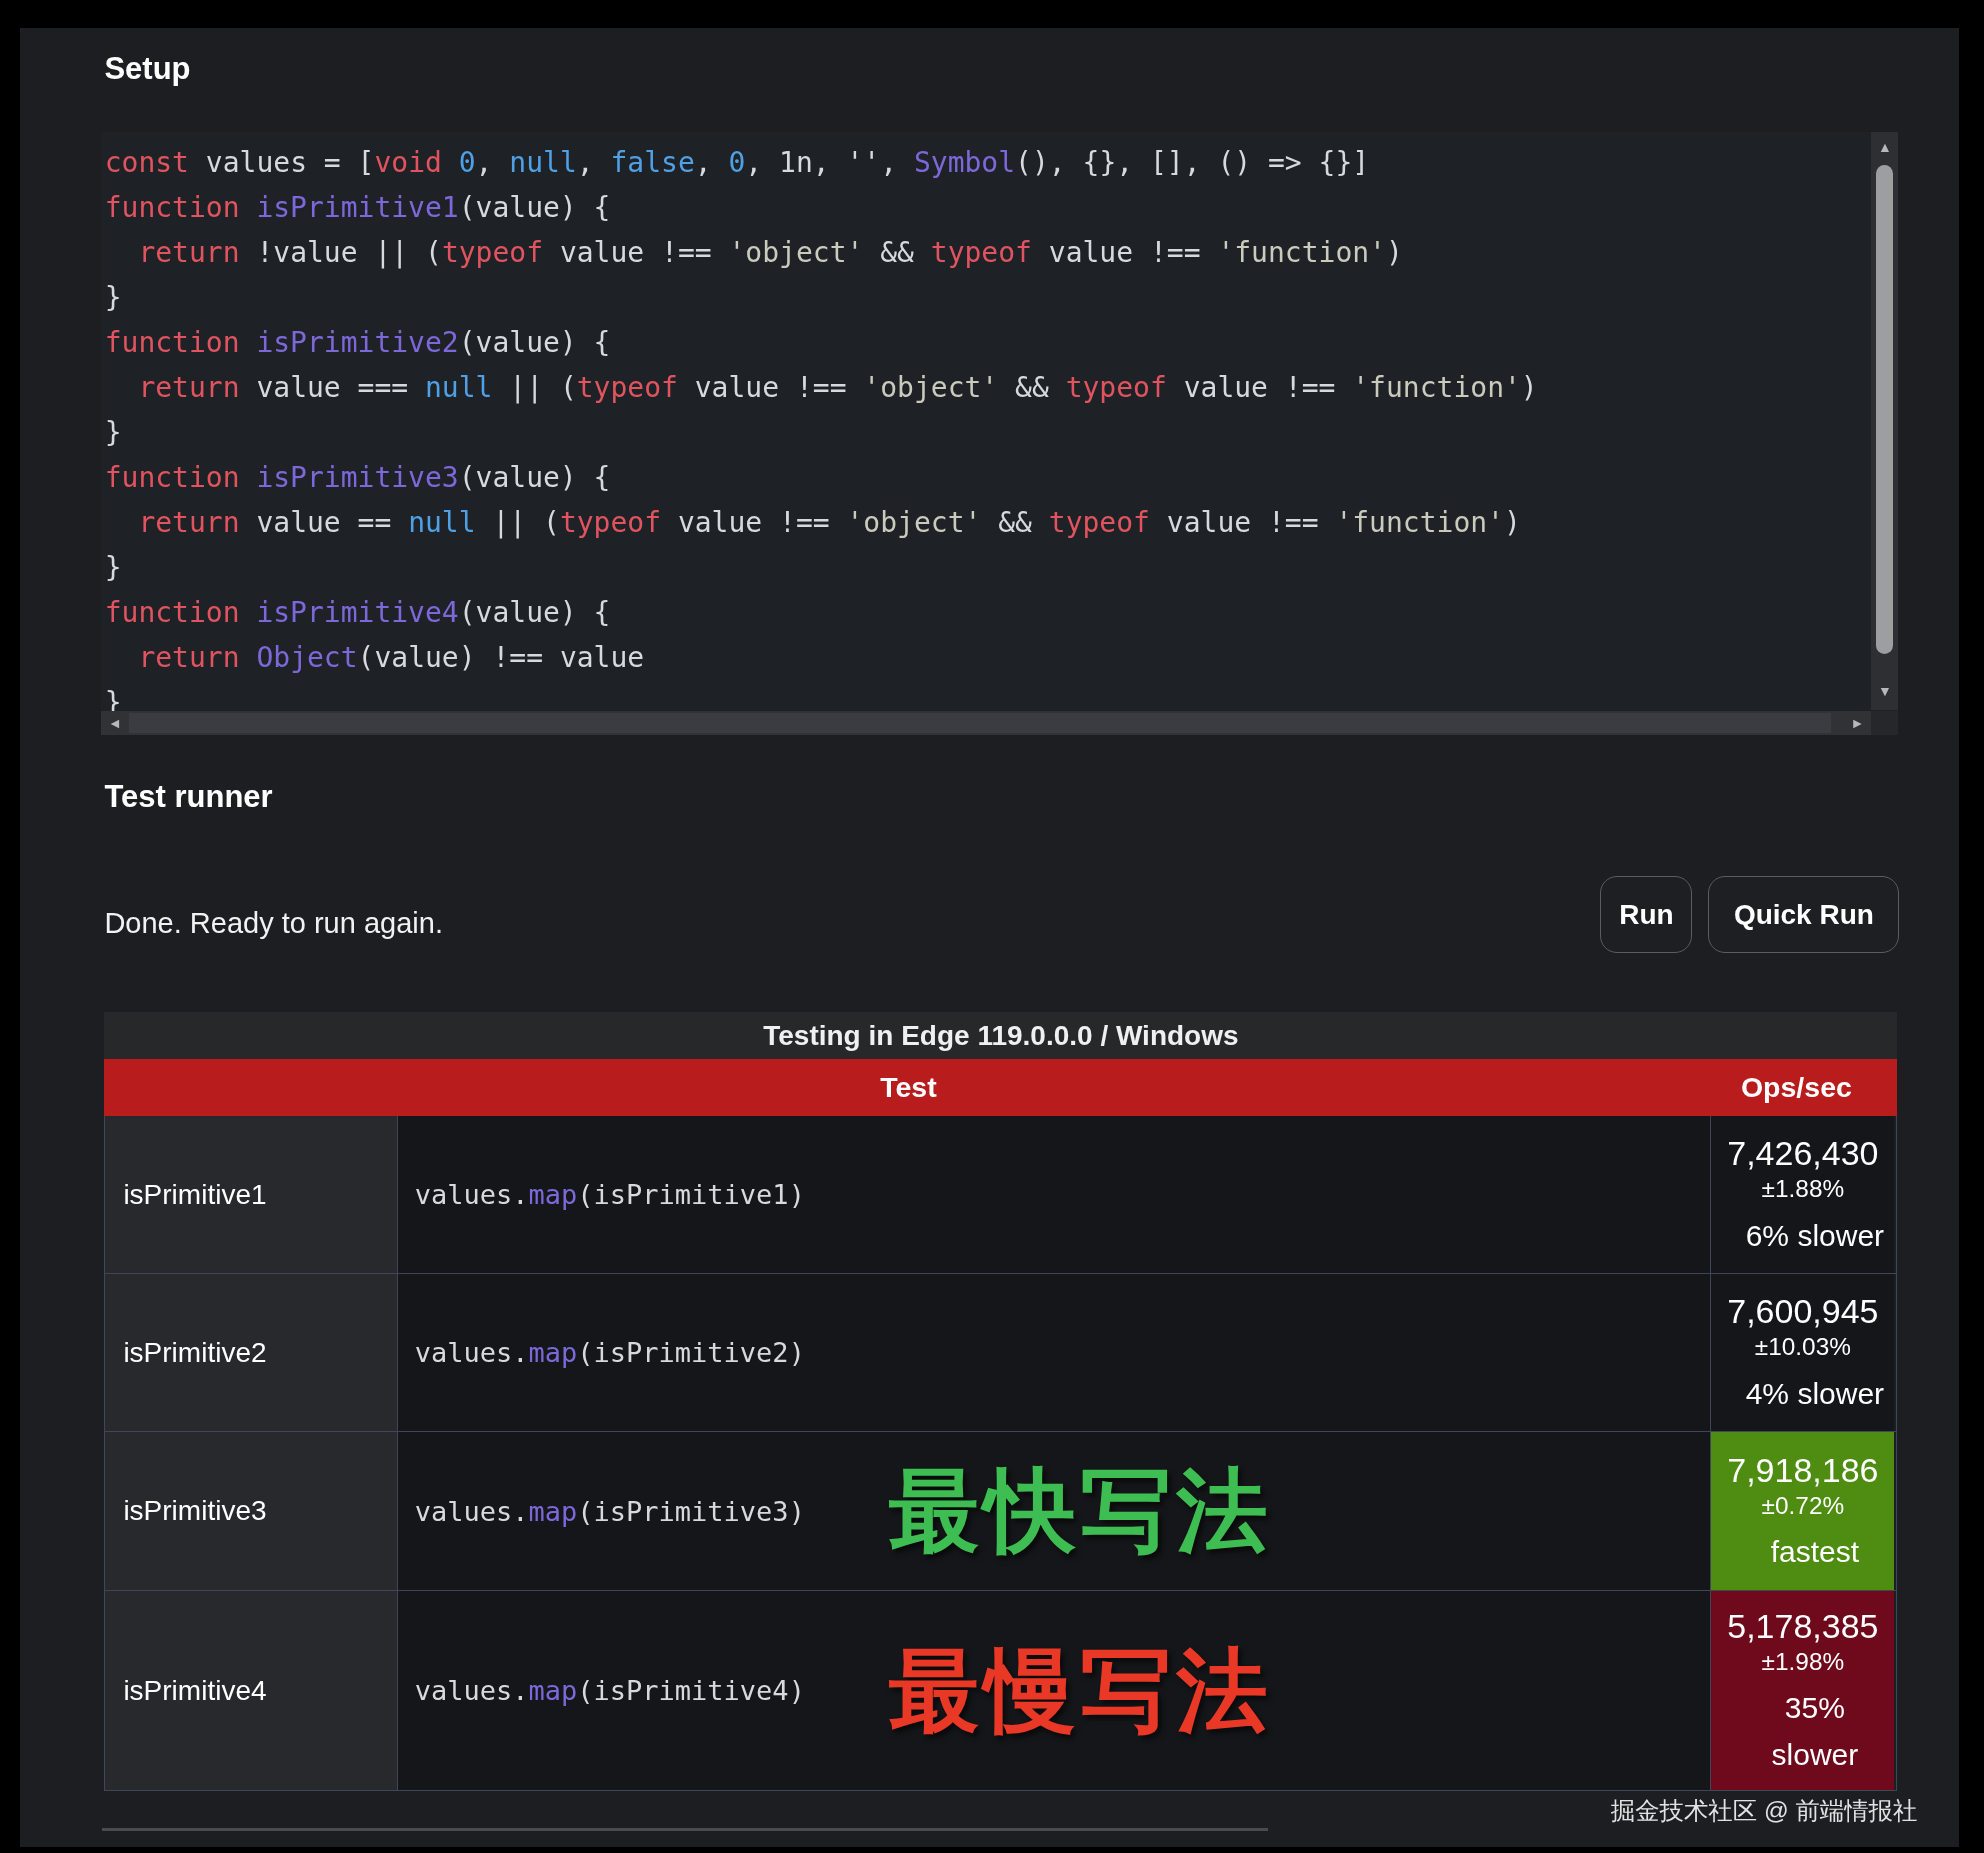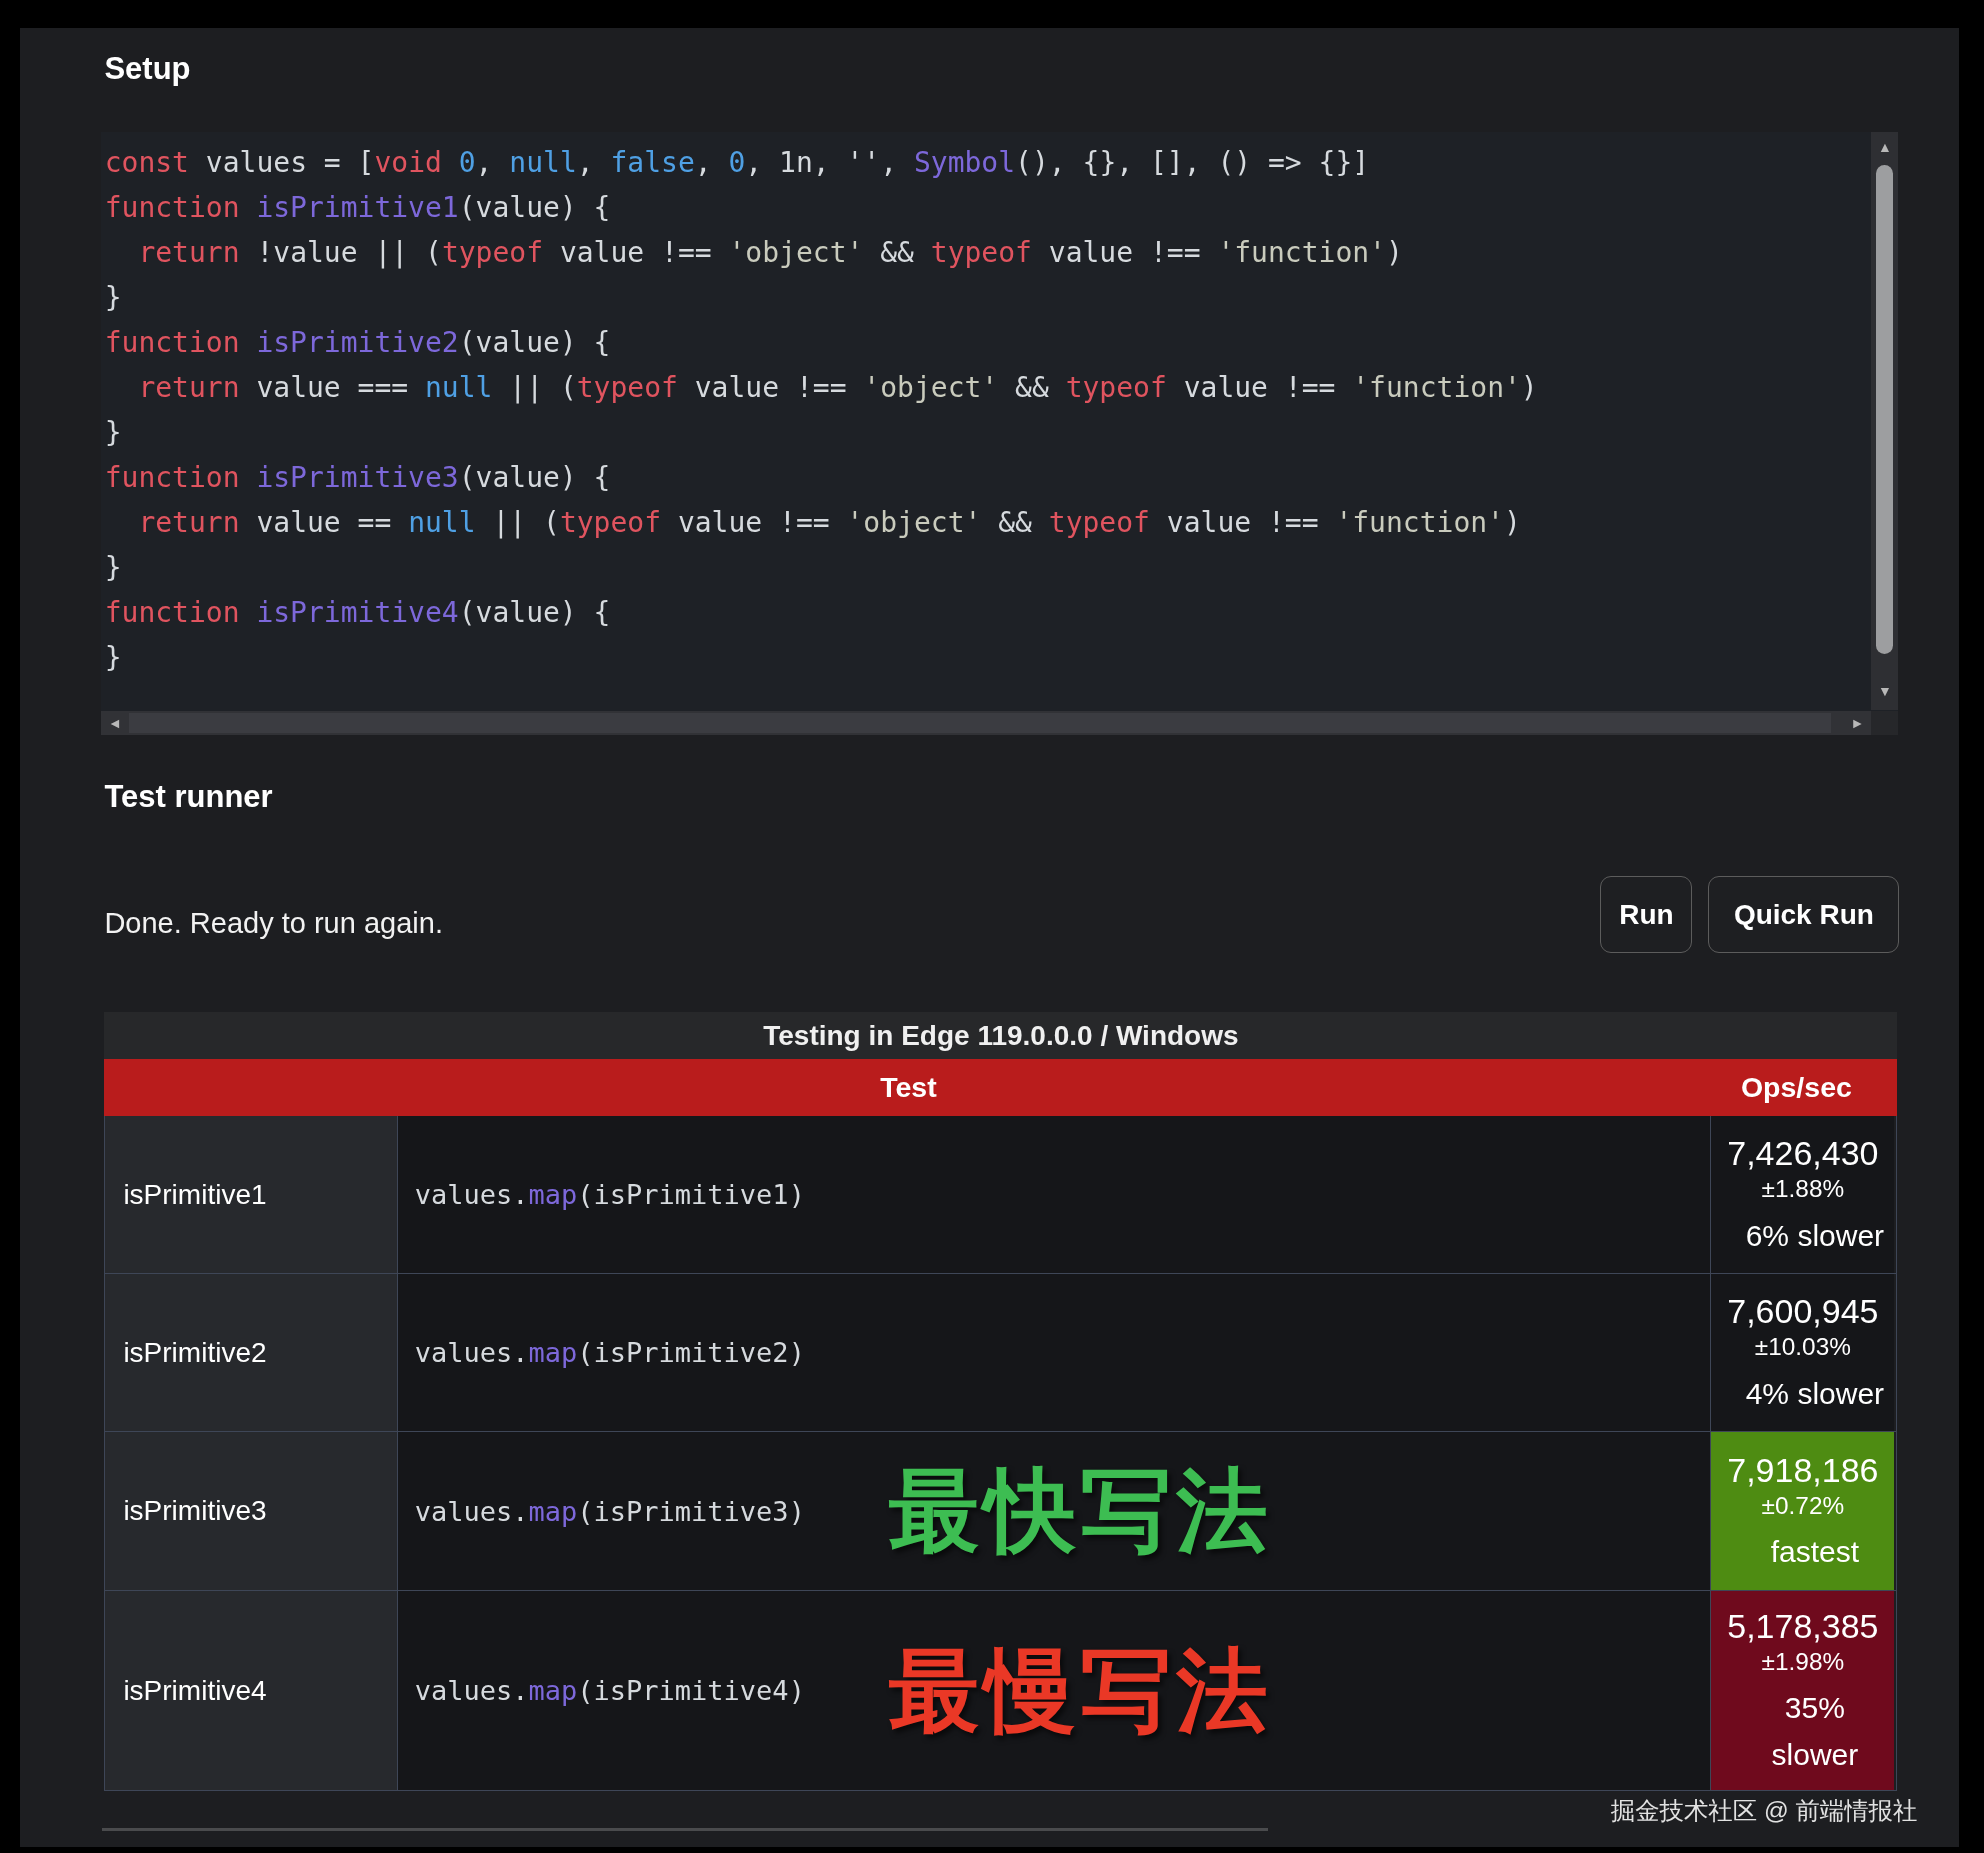--- a/index.html
+++ b/index.html
@@ -42,21 +42,21 @@
   .hscroll{position:absolute;left:0;bottom:0;width:1770px;height:24.4px;background:#313236;}
   .hthumb{position:absolute;left:28px;top:2.4px;width:1702px;height:19.5px;background:#3b3c41;}
   .ha-left{left:6.5px;top:4.9px;}
   .ha-right{left:1749px;top:4.9px;}
   .sb-corner{position:absolute;right:0;bottom:0;width:27px;height:24.4px;background:#26272a;}
 
   
   .status-text{position:absolute;left:84px;top:879px;font-size:29px;color:#f2f2f2;}
   .btn{
     position:absolute;top:848px;height:77px;box-sizing:border-box;
-    background:#1e1f22;border:1.6px solid #5c5c5c;border-radius:11px;
+    background:#1e1f22;border:1.6px solid #5c5c5c;border-radius:17px;
     color:#fff;font-size:28px;font-weight:bold;text-align:center;
     display:flex;align-items:center;justify-content:center;cursor:pointer;
   }
   .btn-run{left:1580px;width:92px;}
   .btn-quick{left:1688px;width:191px;}
 
   
   .results{position:absolute;left:84px;top:984px;width:1793px;}
   .tcaption{
     height:47px;background:#27282a;color:#f0f0f0;font-size:28px;font-weight:bold;
@@ -122,20 +122,21 @@
         <div class="code-line"><span class="tok-kw">function</span><span class="tok-op"> </span><span class="tok-fn">isPrimitive1</span><span class="tok-op">(</span><span class="tok-id">value</span><span class="tok-op">) {</span></div>
         <div class="code-line"><span class="tok-op">  </span><span class="tok-kw">return</span><span class="tok-op"> !</span><span class="tok-id">value</span><span class="tok-op"> || (</span><span class="tok-kw">typeof</span><span class="tok-op"> </span><span class="tok-id">value</span><span class="tok-op"> !== </span><span class="tok-str">'object'</span><span class="tok-op"> &amp;&amp; </span><span class="tok-kw">typeof</span><span class="tok-op"> </span><span class="tok-id">value</span><span class="tok-op"> !== </span><span class="tok-str">'function'</span><span class="tok-op">)</span></div>
         <div class="code-line"><span class="tok-op">}</span></div>
         <div class="code-line"><span class="tok-kw">function</span><span class="tok-op"> </span><span class="tok-fn">isPrimitive2</span><span class="tok-op">(</span><span class="tok-id">value</span><span class="tok-op">) {</span></div>
         <div class="code-line"><span class="tok-op">  </span><span class="tok-kw">return</span><span class="tok-op"> </span><span class="tok-id">value</span><span class="tok-op"> === </span><span class="tok-num">null</span><span class="tok-op"> || (</span><span class="tok-kw">typeof</span><span class="tok-op"> </span><span class="tok-id">value</span><span class="tok-op"> !== </span><span class="tok-str">'object'</span><span class="tok-op"> &amp;&amp; </span><span class="tok-kw">typeof</span><span class="tok-op"> </span><span class="tok-id">value</span><span class="tok-op"> !== </span><span class="tok-str">'function'</span><span class="tok-op">)</span></div>
         <div class="code-line"><span class="tok-op">}</span></div>
         <div class="code-line"><span class="tok-kw">function</span><span class="tok-op"> </span><span class="tok-fn">isPrimitive3</span><span class="tok-op">(</span><span class="tok-id">value</span><span class="tok-op">) {</span></div>
         <div class="code-line"><span class="tok-op">  </span><span class="tok-kw">return</span><span class="tok-op"> </span><span class="tok-id">value</span><span class="tok-op"> == </span><span class="tok-num">null</span><span class="tok-op"> || (</span><span class="tok-kw">typeof</span><span class="tok-op"> </span><span class="tok-id">value</span><span class="tok-op"> !== </span><span class="tok-str">'object'</span><span class="tok-op"> &amp;&amp; </span><span class="tok-kw">typeof</span><span class="tok-op"> </span><span class="tok-id">value</span><span class="tok-op"> !== </span><span class="tok-str">'function'</span><span class="tok-op">)</span></div>
         <div class="code-line"><span class="tok-op">}</span></div>
         <div class="code-line"><span class="tok-kw">function</span><span class="tok-op"> </span><span class="tok-fn">isPrimitive4</span><span class="tok-op">(</span><span class="tok-id">value</span><span class="tok-op">) {</span></div>
+        <div class="code-line"><span class="tok-op">  </span><span class="tok-kw">return</span><span class="tok-op"> </span><span class="tok-fn">Object</span><span class="tok-op">(</span><span class="tok-id">value</span><span class="tok-op">) !== </span><span class="tok-id">value</span></div>
         <div class="code-line"><span class="tok-op">}</span></div>
       </div>
     <div class="vscroll">
       <div class="sb-arrow va-up">▲</div>
       <div class="vthumb"></div>
       <div class="sb-arrow va-down">▼</div>
     </div>
     <div class="hscroll">
       <div class="sb-arrow ha-left">◄</div>
       <div class="hthumb"></div>

